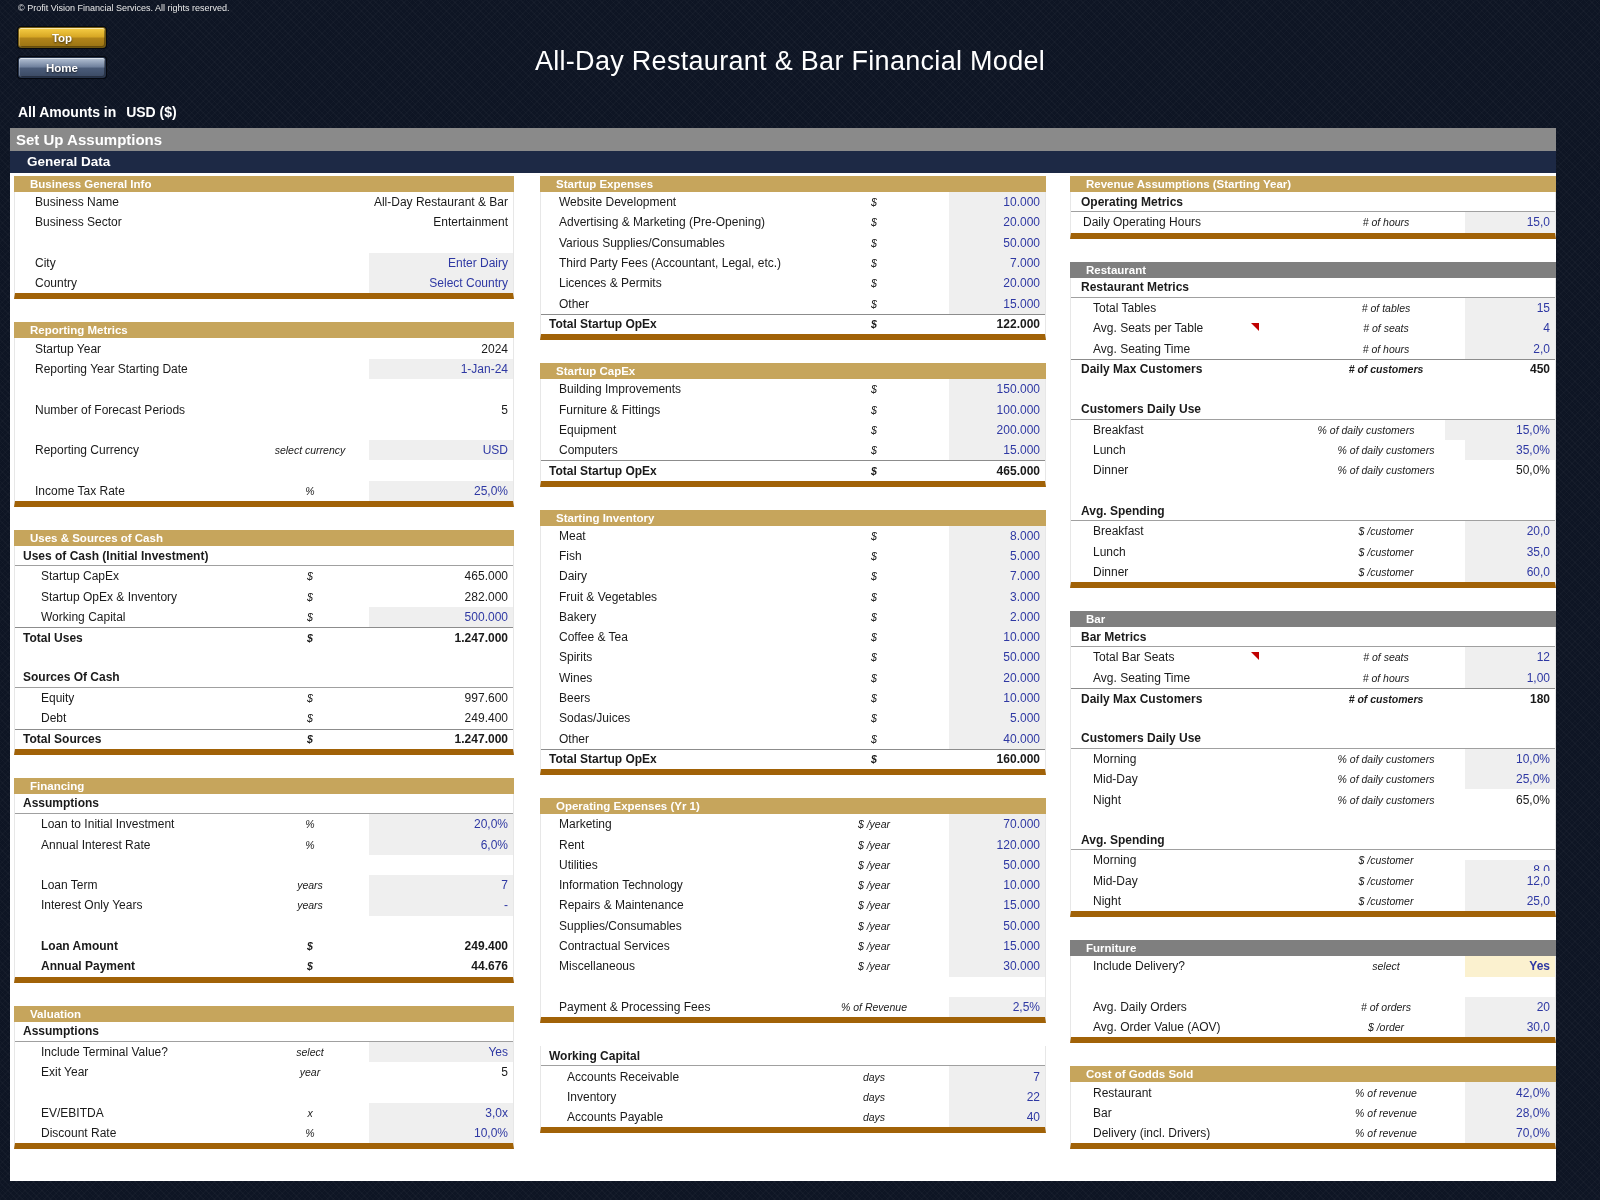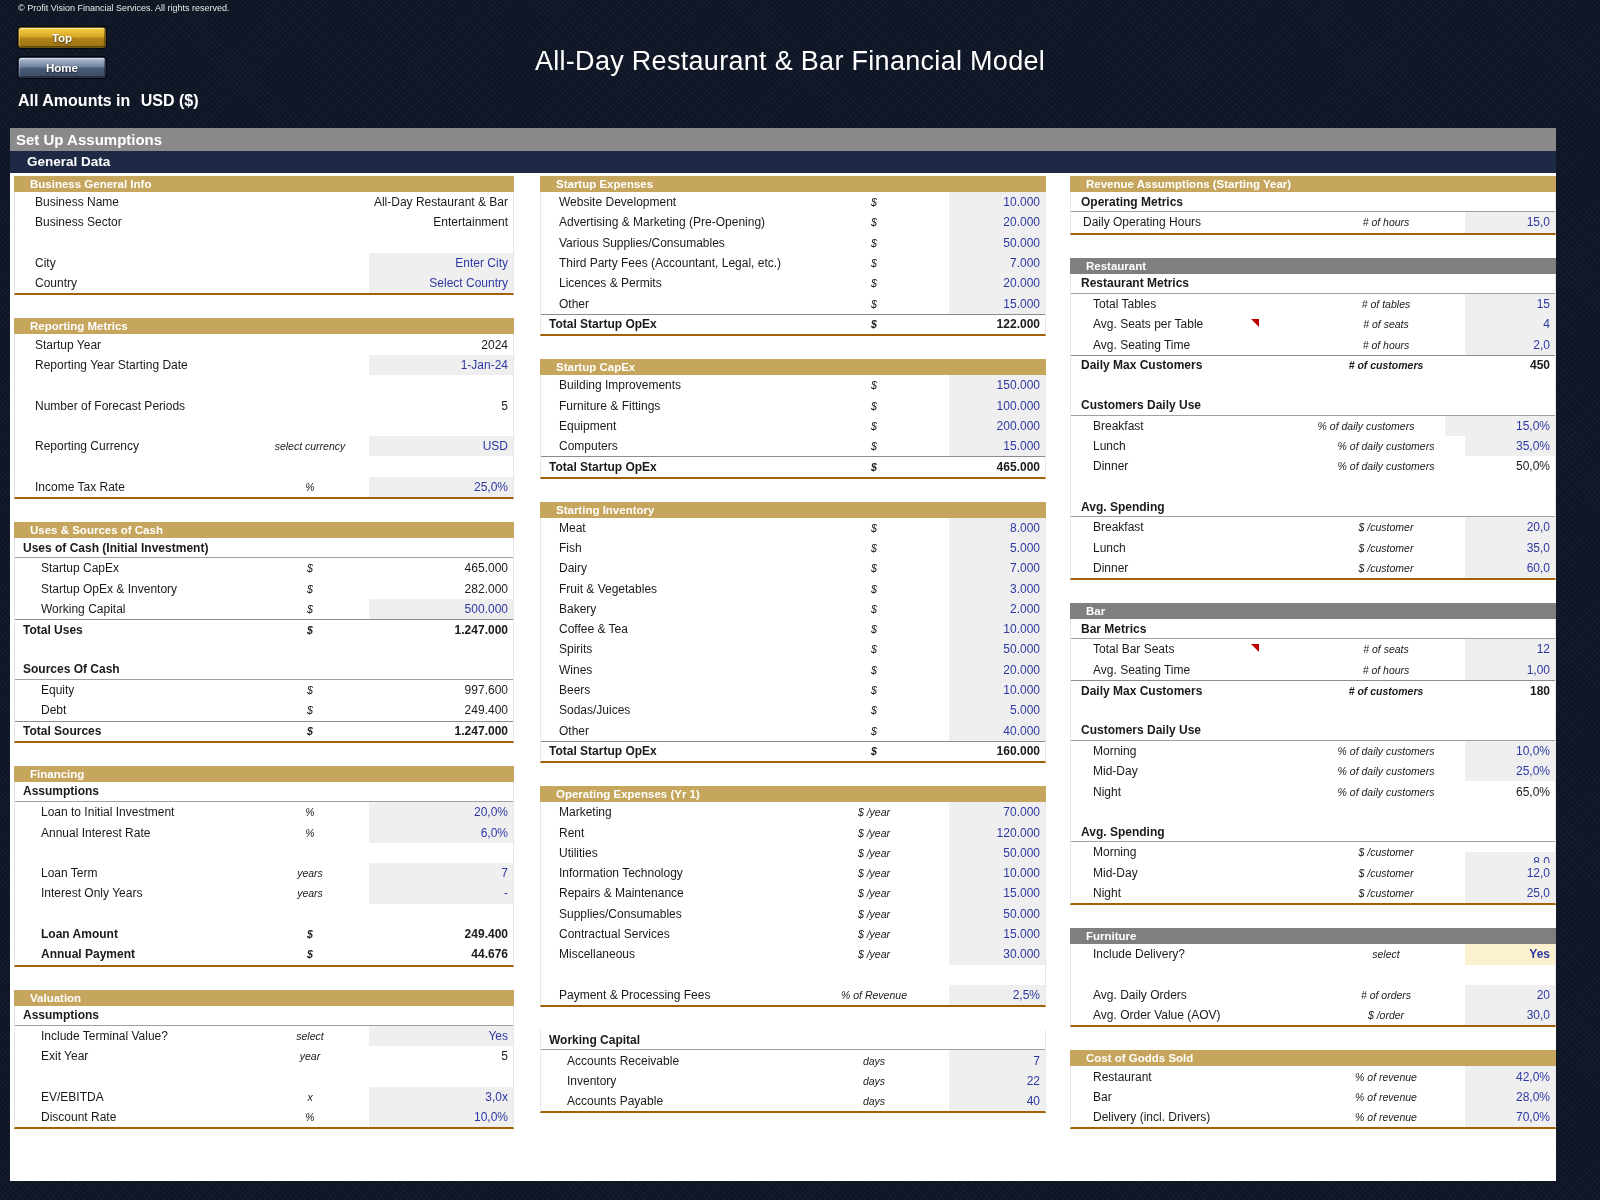--- a/index.html
+++ b/index.html
@@ -16,42 +16,42 @@
   .btn {
     position:absolute; left:18px; width:88px; height:21px; border-radius:3px;
     display:flex; align-items:center; justify-content:center;
     font-size:11.5px; font-weight:bold; color:#fff; cursor:pointer;
     text-shadow:0 1px 2px rgba(0,0,0,.7);
     box-shadow:0 0 0 1px #05080f, inset 0 1px 0 rgba(255,255,255,.55), inset 1px 0 0 rgba(255,255,255,.25), inset -1px -1px 0 rgba(0,0,0,.35);
   }
   .btn-top  { top:27px; background:linear-gradient(#f6ce45, #d8a825 45%, #b1841a 55%, #9a7313); border:1px solid #6e5610; }
   .btn-home { top:57px; background:linear-gradient(#b6c3d6, #72839f 45%, #4a5b78 55%, #3b4a64); border:1px solid #26334a; }
   .main-title { position:absolute; left:0; right:20px; top:46px; text-align:center; color:#fff; font-size:27px; letter-spacing:.3px; }
-  .amounts { position:absolute; left:18px; top:92px; color:#fff; font-size:16px; font-weight:bold; }
+  .amounts { position:absolute; left:18px; top:104px; color:#fff; font-size:14px; font-weight:bold; }
   .amounts .cur { margin-left:6px; }
   .setup-bar {
     position:absolute; left:10px; top:128px; width:1546px; height:23px;
     background:var(--setup-bg,#8a8a8a); color:#fff; font-weight:bold; font-size:15px;
     line-height:23px; padding-left:6px;
   }
   .general-bar {
     position:absolute; left:10px; top:151px; width:1546px; height:22px;
     background:var(--general-bg,#1d2945); color:#fff; font-weight:bold; font-size:13.5px;
     line-height:22px; padding-left:17px;
   }
   .content { position:absolute; left:10px; top:173px; width:1546px; height:1008px; background:#fff; }
   .col { position:absolute; top:3px; }
   .section { margin-bottom:23px; }
   .sec-h {
     height:16px; line-height:16px; padding-left:16px;
     color:#fff; font-weight:bold; font-size:11.5px; white-space:nowrap;
   }
   .sec-h.gold { background:var(--gold,#c6a55c); }
   .sec-h.gray { background:var(--grayhdr,#7f7f7f); }
-  .rows { border-bottom:2px solid #a16207; border-left:1px solid #e7e7e7; border-right:1px solid #e7e7e7; }
+  .rows { border-bottom:6px solid #a16207; border-left:1px solid #e7e7e7; border-right:1px solid #e7e7e7; }
   .row { position:relative; display:flex; align-items:center; height:20.3px; font-size:12px; color:#1a1a1a; }
   .row.blank { height:20.3px; }
   .row.sub { font-weight:bold; border-bottom:1px solid #a0a0a0; }
   .row.total { font-weight:bold; border-top:1px solid #8c8c8c; }
   .row.boldrow { font-weight:bold; }
   .lbl { flex:1; white-space:nowrap; overflow:hidden; }
   .unit { font-style:italic; font-size:10.5px; text-align:center; flex-shrink:0; white-space:nowrap; }
   .val {
     display:flex; justify-content:flex-end; align-items:center;
     height:100%; padding-right:5px; flex-shrink:0; white-space:nowrap;
@@ -94,21 +94,21 @@
           </div>
           <div class="row">
             <span class="lbl" style="padding-left: 20px;">Business Sector</span>
             <span class="unit" style="width: 118px;"></span>
             <span class="val plain" style="width: 144px;">Entertainment</span>
           </div>
           <div class="row blank"></div>
           <div class="row">
             <span class="lbl" style="padding-left: 20px;">City</span>
             <span class="unit" style="width: 118px;"></span>
-            <span class="val input" style="width: 144px;">Enter City</span>
+            <span class="val input" style="width: 144px;">Enter Dairy</span>
           </div>
           <div class="row">
             <span class="lbl" style="padding-left: 20px;">Country</span>
             <span class="unit" style="width: 118px;"></span>
             <span class="val input" style="width: 144px; text-align: center;">Select Country</span>
           </div>
         </div>
       </div>
       <div class="section">
         <div class="sec-h gold">Reporting Metrics</div>

